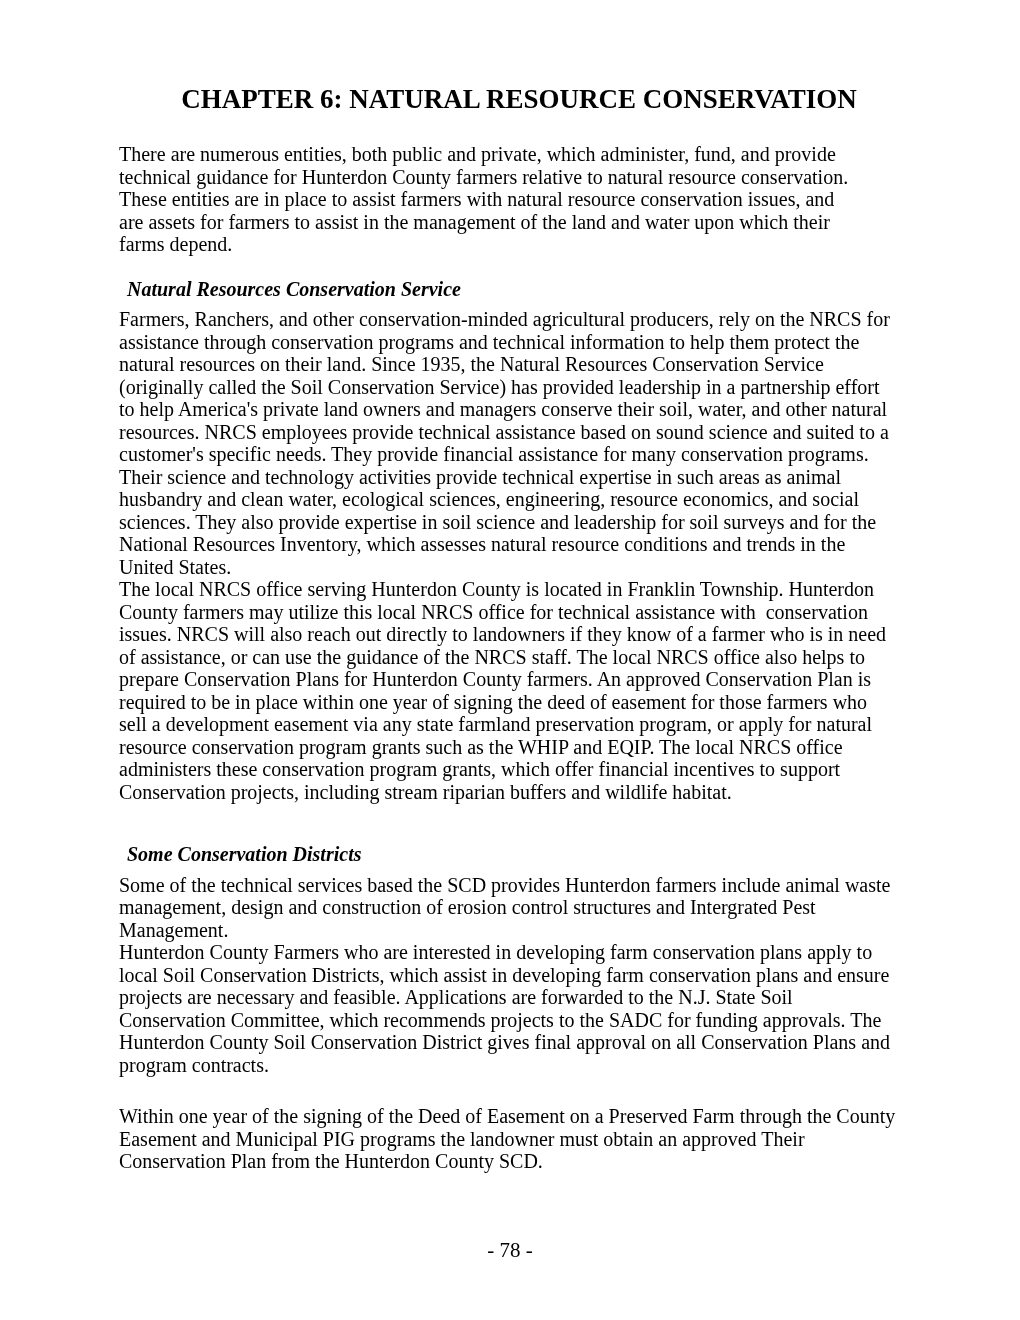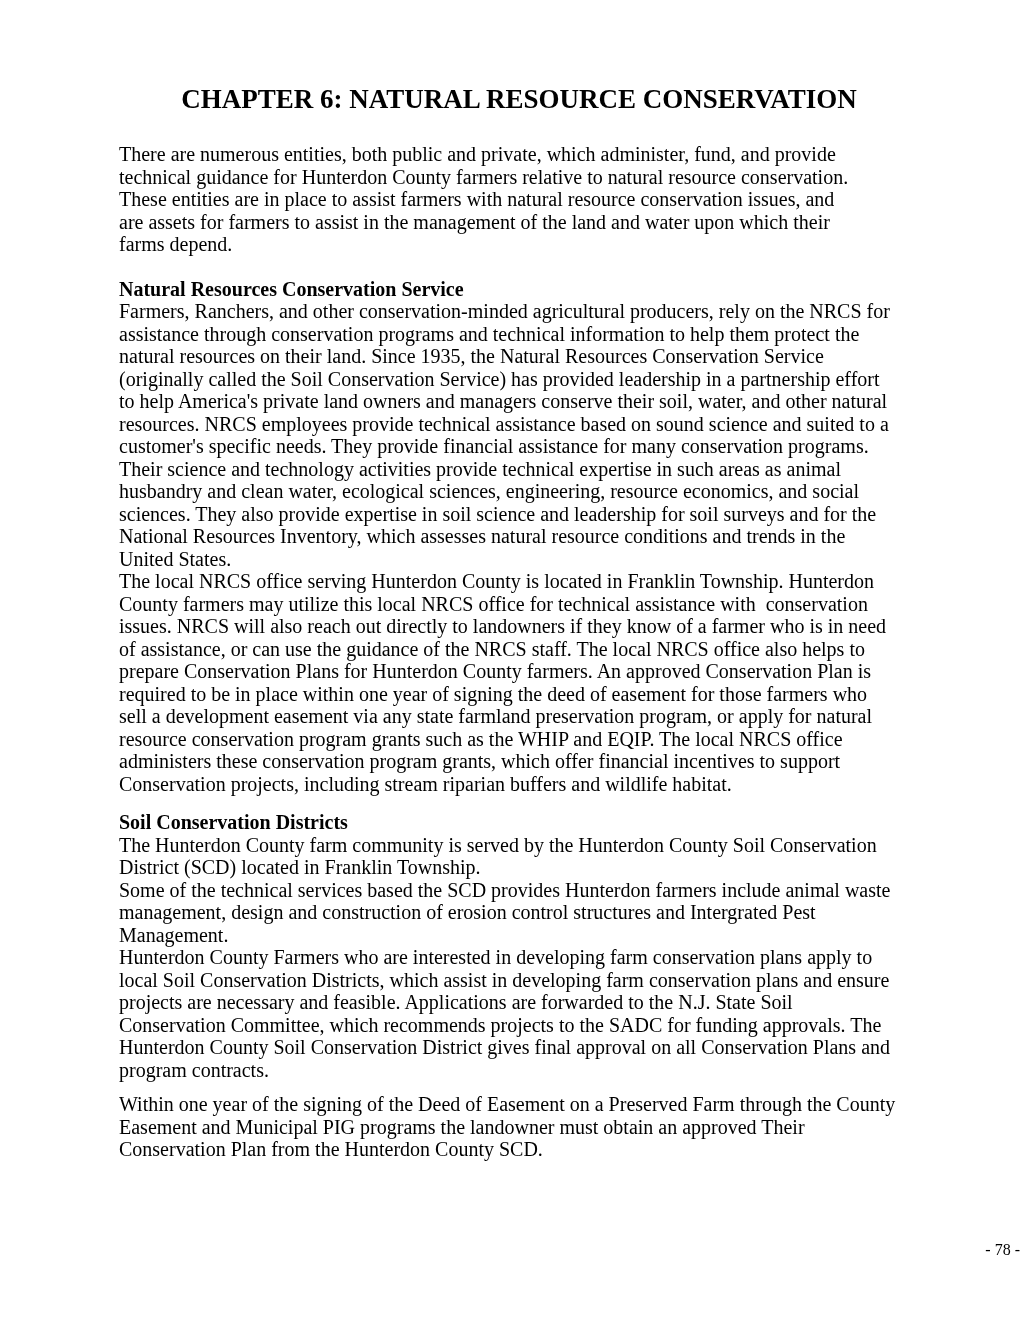--- a/index.html
+++ b/index.html
@@ -33,33 +33,34 @@
   .para {
     font-size: 20px;
     line-height: 22.5px;
     white-space: pre;
     margin: 0;
   }
   .subhead {
     font-size: 20px;
     line-height: 22.5px;
     font-weight: 700;
+    font-style: italic;
     white-space: pre;
-    margin: 0;
+    margin: 8px;
   }
   .gap-after-intro   { margin-bottom: 22px; }
-  .gap-after-nrcs    { margin-bottom: 16px; }
-  .gap-after-scd     { margin-bottom: 12px; }
+  .gap-after-nrcs    { margin-bottom: 40px; }
+  .gap-after-scd     { margin-bottom: 29px; }
   .page-num {
     position: absolute;
     left: 0;
     right: 0;
     top: 1239px;
-    text-align: right;
-    font-size: 16px;
+    text-align: center;
+    font-size: 21px;
     line-height: 22.5px;
   }
 </style>
 </head>
 <body>
 
 <div class="page">
   <div class="content">
 
     <h1 class="doc-title">CHAPTER 6: NATURAL RESOURCE CONSERVATION</h1>
@@ -89,24 +90,22 @@
 County farmers may utilize this local NRCS office for technical assistance with  conservation
 issues. NRCS will also reach out directly to landowners if they know of a farmer who is in need
 of assistance, or can use the guidance of the NRCS staff. The local NRCS office also helps to
 prepare Conservation Plans for Hunterdon County farmers. An approved Conservation Plan is
 required to be in place within one year of signing the deed of easement for those farmers who
 sell a development easement via any state farmland preservation program, or apply for natural
 resource conservation program grants such as the WHIP and EQIP. The local NRCS office
 administers these conservation program grants, which offer financial incentives to support
 Conservation projects, including stream riparian buffers and wildlife habitat.</p>
 
-    <h2 class="subhead">Soil Conservation Districts</h2>
+    <h2 class="subhead">Some Conservation Districts</h2>
 
-    <p class="para">The Hunterdon County farm community is served by the Hunterdon County Soil Conservation
-District (SCD) located in Franklin Township.</p>
 
     <p class="para">Some of the technical services based the SCD provides Hunterdon farmers include animal waste
 management, design and construction of erosion control structures and Intergrated Pest
 Management.</p>
 
     <p class="para gap-after-scd">Hunterdon County Farmers who are interested in developing farm conservation plans apply to
 local Soil Conservation Districts, which assist in developing farm conservation plans and ensure
 projects are necessary and feasible. Applications are forwarded to the N.J. State Soil
 Conservation Committee, which recommends projects to the SADC for funding approvals. The
 Hunterdon County Soil Conservation District gives final approval on all Conservation Plans and

